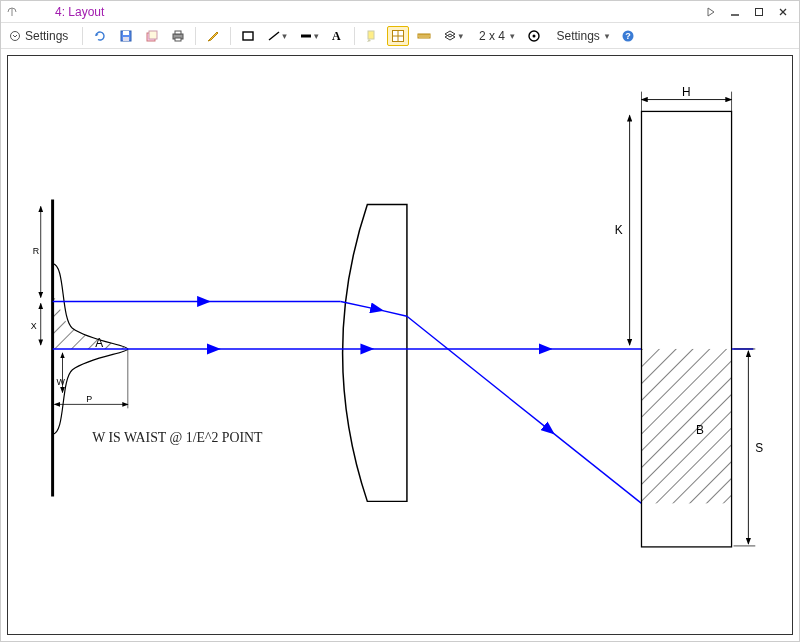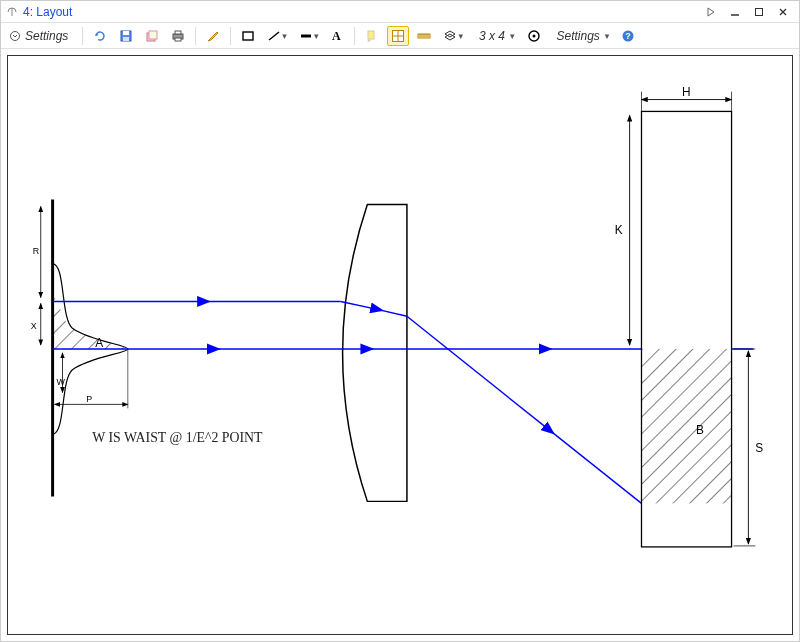--- a/index.html
+++ b/index.html
@@ -27,21 +27,22 @@
     padding: 0 4px;
     border-bottom: 1px solid #e0e0e0;
   }
   .titlebar .ticon {
     width: 14px; height: 14px;
     display: inline-flex; align-items: center; justify-content: center;
     margin-right: 4px;
   }
   .titlebar .title {
     flex: 0 0 auto;
-    color: #1d4ed8;
+    color: #a21caf;
+    margin-left: 32px;
   }
   .titlebar .spacer { flex: 1; }
   .winbtn {
     width: 24px; height: 16px;
     display: inline-flex; align-items: center; justify-content: center;
     color: #555;
     font-family: "Segoe UI Symbol", sans-serif;
   }
   .toolbar {
     height: 26px;
@@ -59,21 +60,21 @@
     display: inline-flex;
     align-items: center;
     justify-content: center;
     border: 1px solid transparent;
     border-radius: 2px;
     cursor: default;
   }
   .tbtn.selected { border-color: #e6b800; background: #fff2c6; }
   .tbtn svg { display: block; }
   .tsep { width: 1px; height: 18px; background: #ddd; margin: 0 2px; }
-  .tlabel { padding: 0 4px; color: #333; font-style: italic; }
+  .tlabel { padding: 0 4px; color: #333; }
   .tdrop { font-size: 9px; color: #555; margin-left: 1px; }
   .content {
     flex: 1;
     position: relative;
     background: #fff;
     overflow: hidden;
   }
   .canvas {
     position: absolute;
     inset: 6px;
@@ -210,21 +211,21 @@
         </svg>
     </span>
     <span class="tbtn">
       <svg width="14" height="14" viewBox="0 0 14 14">
           <polygon points="7,2 12,5 7,8 2,5" fill="none" stroke="#333"></polygon>
           <polygon points="7,5 12,8 7,11 2,8" fill="none" stroke="#333"></polygon>
         </svg>
       <span class="tdrop">▾</span>
     </span>
     <span class="tbtn">
-      <span class="tlabel">3 x 4</span>
+      <span class="tlabel">2 x 4</span>
       <span class="tdrop">▾</span>
     </span>
     <span class="tbtn">
       <svg width="14" height="14" viewBox="0 0 14 14">
           <circle cx="7" cy="7" r="5" fill="none" stroke="#000" stroke-width="1.4"></circle>
           <circle cx="7" cy="7" r="1.5" fill="#000"></circle>
         </svg>
     </span>
     <span class="tbtn">
       <span class="tlabel">Settings</span>

